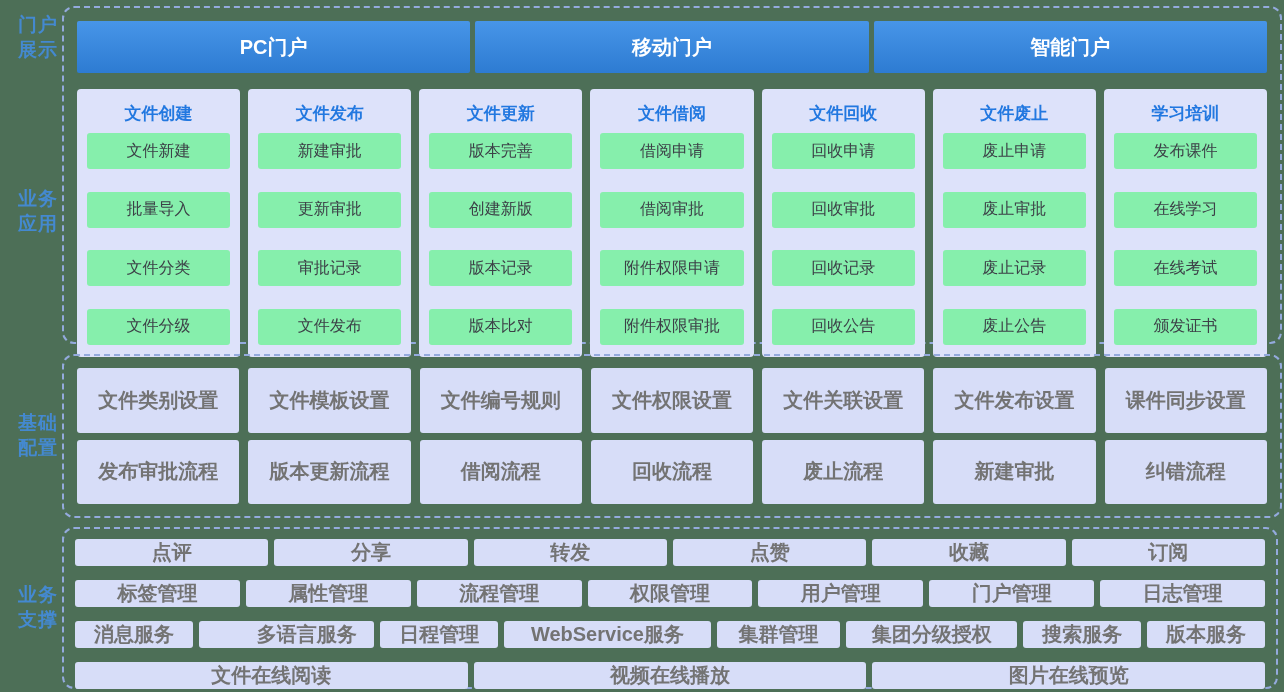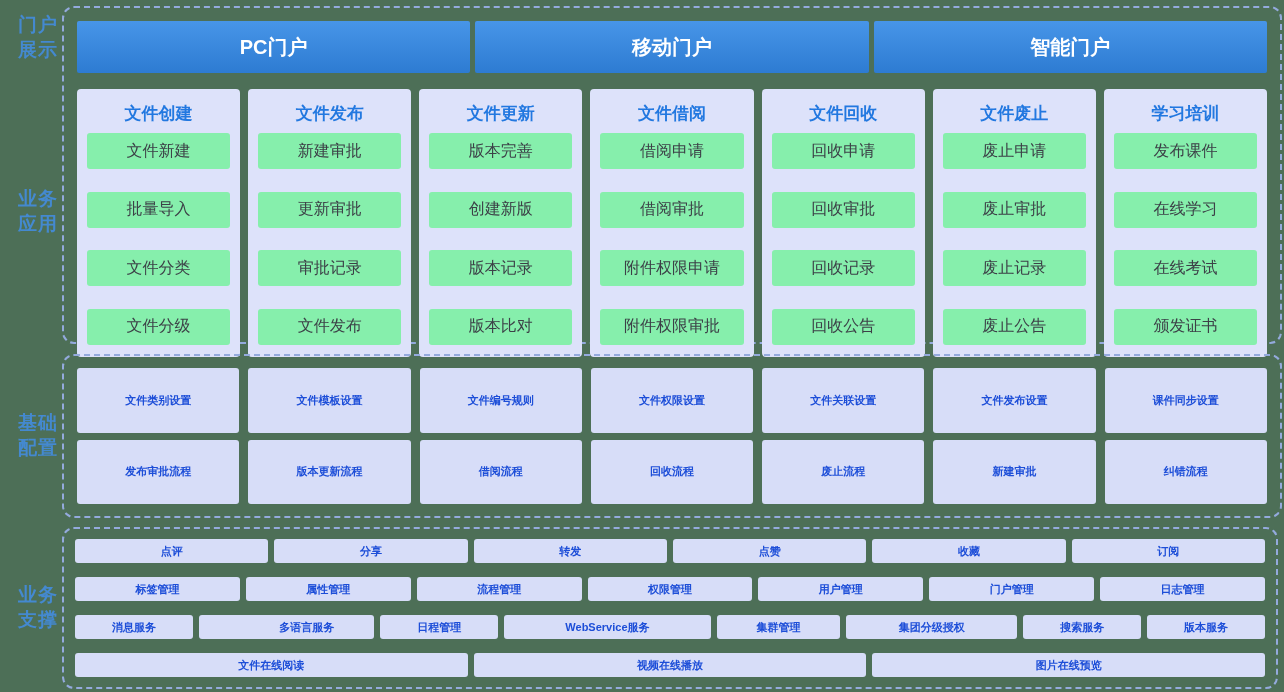--- a/index.html
+++ b/index.html
@@ -60,21 +60,21 @@
     display:flex;align-items:center;justify-content:center;
     color:#3c4147;font-size:16px;white-space:nowrap;
   }
 
   
   .lav-row{flex:1;display:flex;gap:9px;}
   .lav-row-tight{flex:1;display:flex;gap:6px;}
   .lav-box{
     flex:1;background:#d7ddf8;border-radius:3px;
     display:flex;align-items:center;justify-content:center;
-    color:#1d4ed8;font-size:11px;font-weight:600;white-space:nowrap;
+    color:#737373;font-size:20px;font-weight:600;white-space:nowrap;
   }
   .f115{flex:1.15;padding-left:40px;}
   .f175{flex:1.75;}
   .f145{flex:1.45;}
   .f105{flex:1.05;}
 </style>
 </head>
 <body>
 
 <div class="stage">

